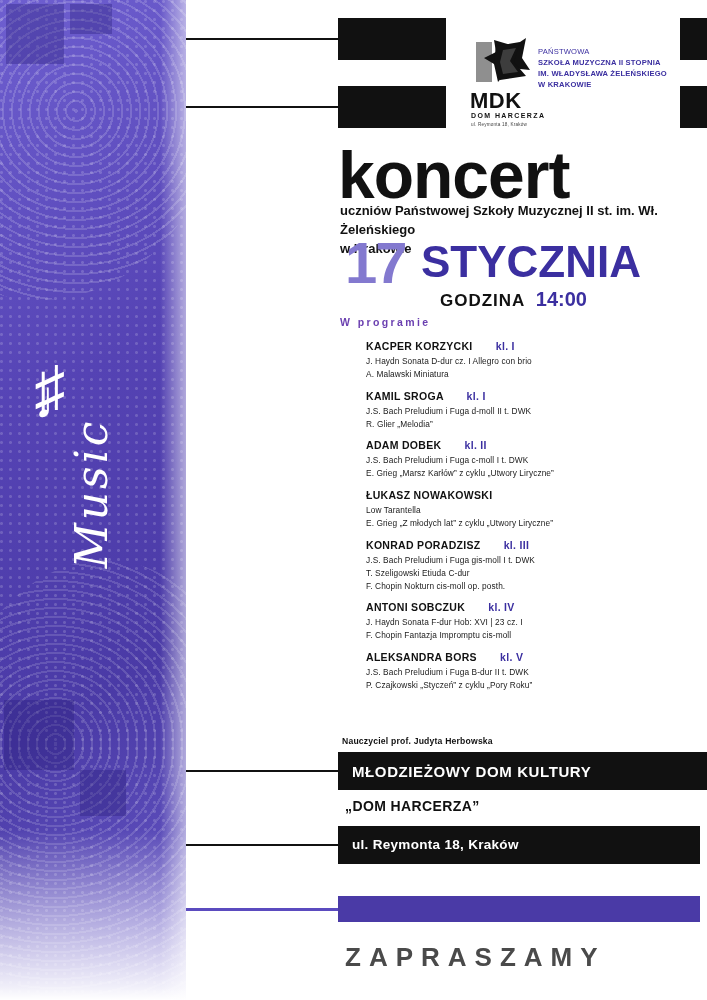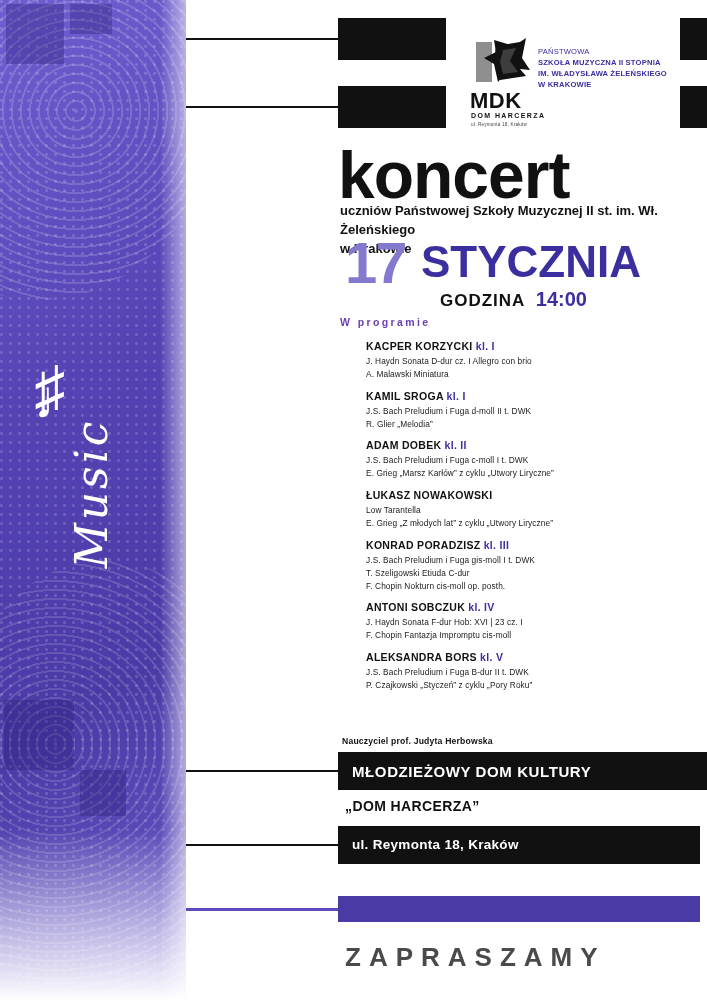--- a/index.html
+++ b/index.html
@@ -270,20 +270,21 @@
   }
   .perf-name {
     font-size: 10.5px;
     font-weight: bold;
     color: #111;
     letter-spacing: 0.3px;
     margin-bottom: 3px;
   }
   .perf-name .cls {
     color: #3b2fa0;
+    margin-left: 20px;
   }
   .perf-piece {
     font-size: 8.3px;
     color: #1a1a1a;
     line-height: 1.55;
     letter-spacing: 0.1px;
   }
   .teacher {
     position: absolute;
     left: 342px;

